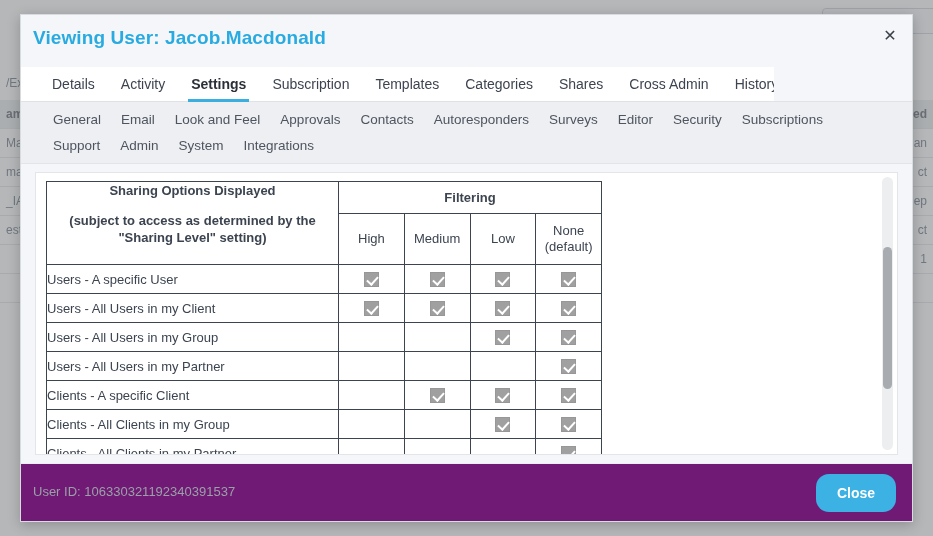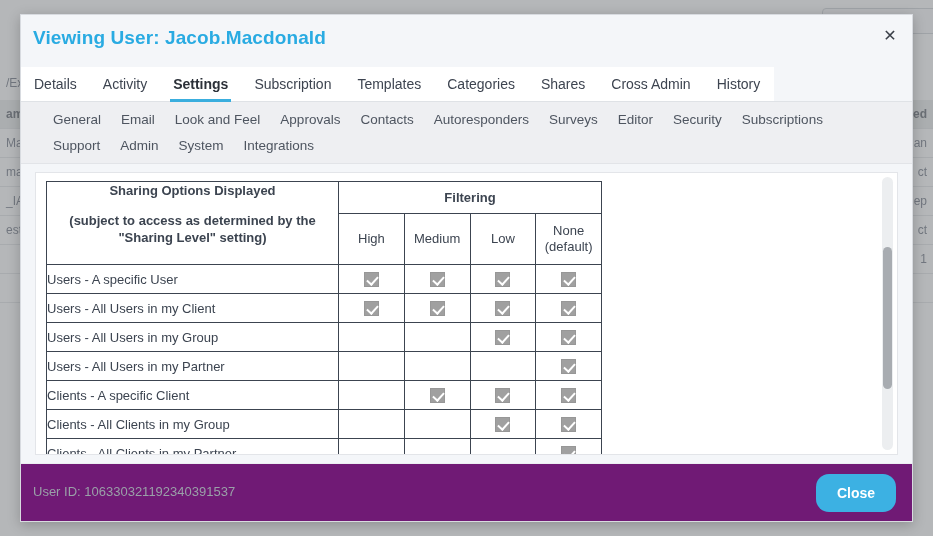--- a/index.html
+++ b/index.html
@@ -76,20 +76,21 @@
   }
 
   
   .tabs-primary {
     position: relative;
     flex: 0 0 35px;
     height: 35px;
     background: #ffffff;
     border-bottom: 1px solid #dfe2e6;
     display: flex; align-items: center;
+    padding-left: 18px;
   }
   .tabs-primary .tab {
     font-size: 14px; color: #3d4450;
     padding: 0 13px; height: 34px; line-height: 34px;
     cursor: pointer; position: relative;
     white-space: nowrap;
   }
   .tabs-primary .tab.active {
     font-weight: bold; color: #2b3038;
   }

